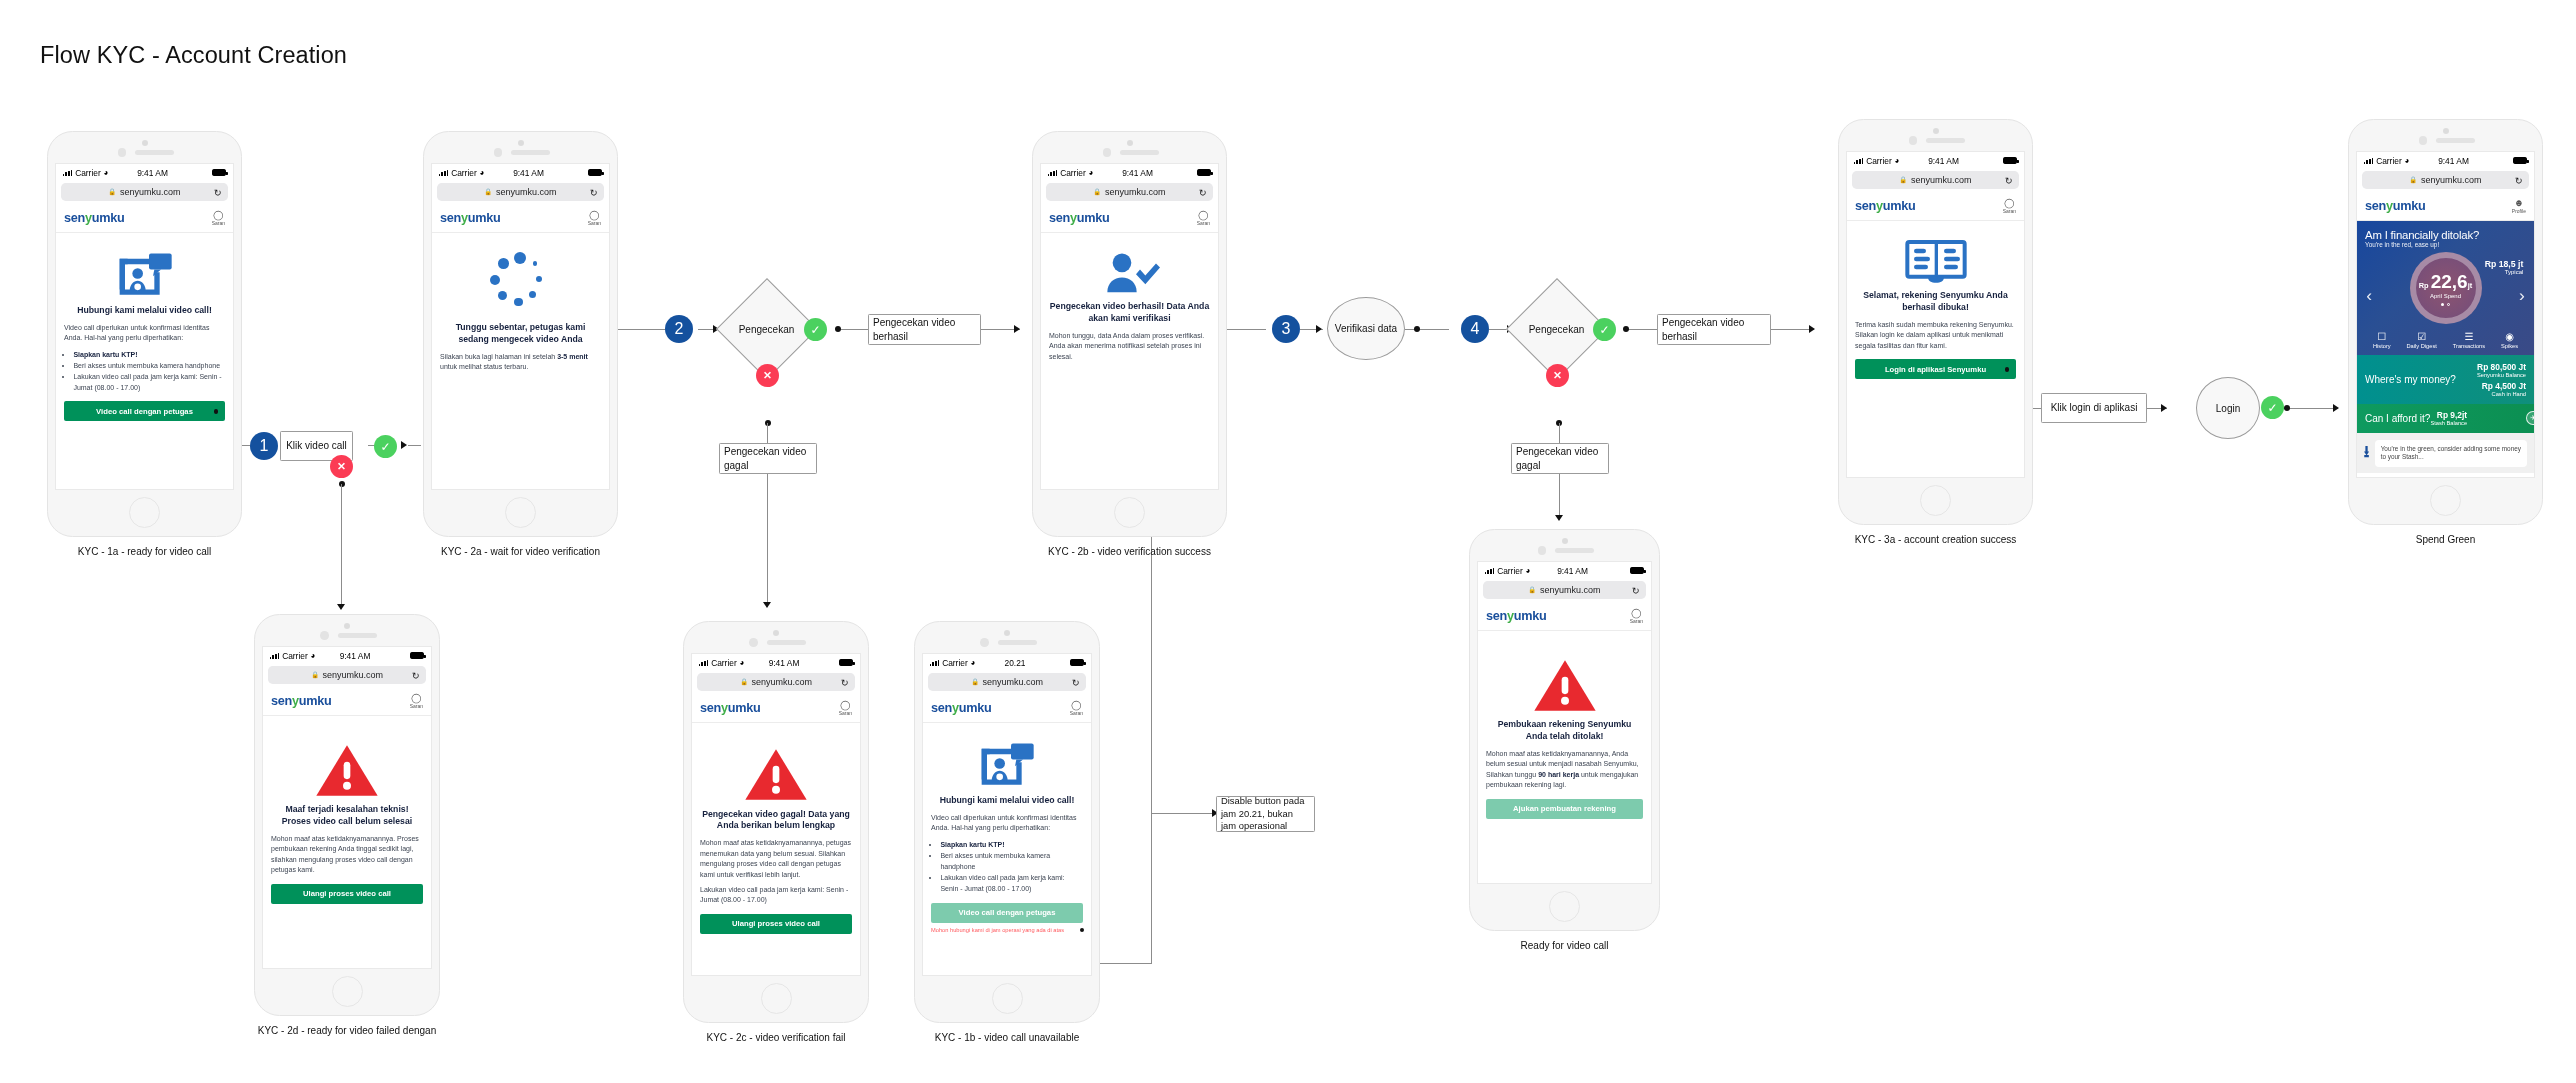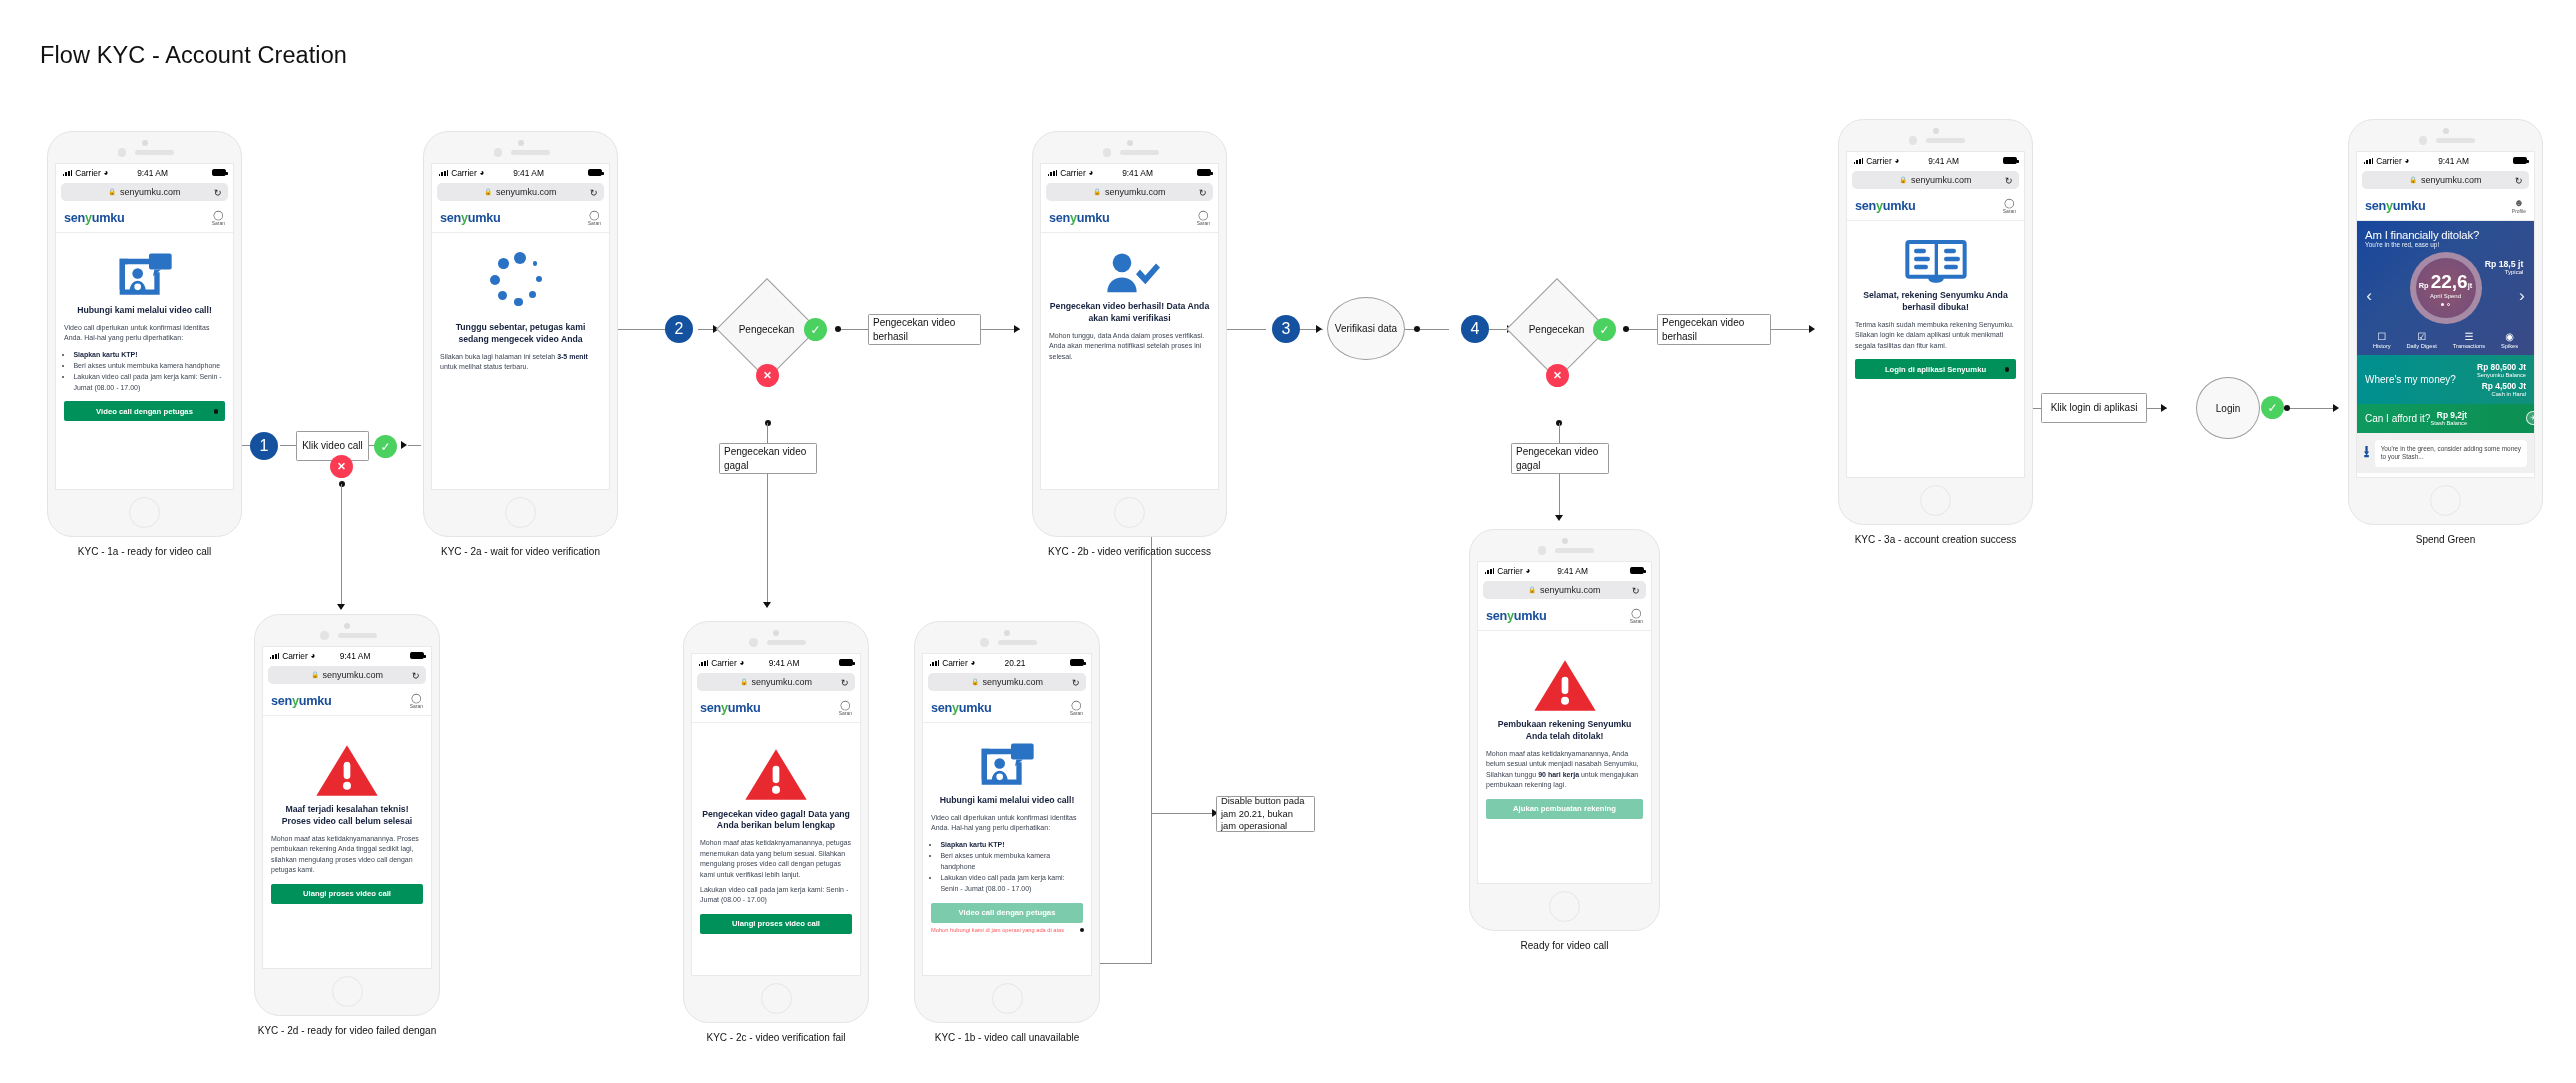--- a/index.html
+++ b/index.html
@@ -793,21 +793,21 @@
         </div>
         <div class="btn disabled">
           <span>Ajukan pembuatan rekening</span>
         </div>
       </div>
     </div>
     <div class="caption">Ready for video call</div>
   </div>
 
   <div class="fnode step" style="left:250px;top:432px;width:28px;height:28px">1</div>
-  <div class="fnode fbox" style="left:296px;top:431px;width:73px;height:29.5px">Klik video call</div>
+  <div class="fnode fbox" style="left:280px;top:431px;width:73px;height:29.5px">Klik video call</div>
   <div class="fnode ok" style="left:374px;top:435px;width:23px;height:23px">✓</div>
   <div class="fnode bad" style="left:330px;top:455px;width:23px;height:23px">✕</div>
 
   <div class="fnode step" style="left:665px;top:315px;width:28px;height:28px">2</div>
   <div class="fnode fdia" style="left:731px;top:293px;width:72px;height:72px">
       <span>Pengecekan</span>
     </div>
   <div class="fnode ok" style="left:804px;top:318px;width:23px;height:23px">✓</div>
   <div class="fnode bad" style="left:756px;top:364px;width:23px;height:23px">✕</div>
   <div class="fnode fbox" style="left:868px;top:314px;width:113px;height:31px">Pengecekan video berhasil</div>

